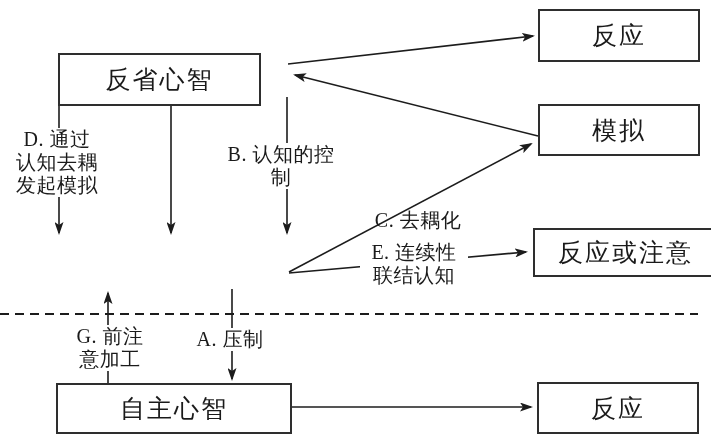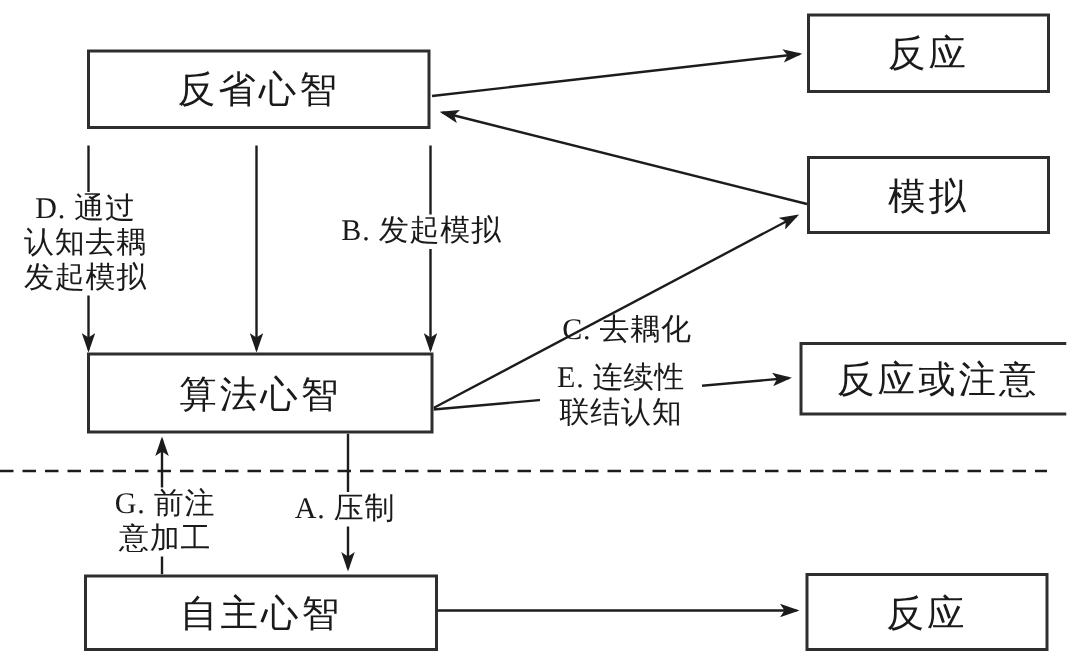--- a/index.html
+++ b/index.html
@@ -25,21 +25,21 @@
   .elabel{
     position:absolute;z-index:3;
     font-size:20px;line-height:23px;
     text-align:center;
     white-space:pre-line;
     background:#ffffff;
     letter-spacing:0.5px;
   }
   .elabel.transparent{background:transparent;}
   
-  #n-reflective{left:58px;top:33px;width:229px;height:53px;}
+  #n-reflective{left:58px;top:53px;width:203px;height:53px;}
   #n-algorithmic{left:58px;top:235px;width:231px;height:54px;}
   #n-autonomous{left:56px;top:383px;width:236px;height:51px;}
   #n-response-top{left:538px;top:9px;width:162px;height:53px;}
   #n-simulation{left:538px;top:104px;width:162px;height:52px;}
   #n-response-attention{left:533px;top:228px;width:185px;height:49px;}
   #n-response-bottom{left:537px;top:382px;width:162px;height:52px;}
   
   #l-d{left:9px;top:128px;width:96px;}
   #l-f{left:109px;top:129px;width:120px;}
   #l-b{left:220px;top:143px;width:122px;}
@@ -68,43 +68,40 @@
     <path class="wire" d="M538 136 L295 75" marker-end="url(#ah)"></path>
     <path class="wire" d="M289 272 L531 144" marker-end="url(#ah)"></path>
     <path class="wire" d="M289 273 L526 252" marker-end="url(#ah)"></path>
     <path class="wire" d="M292 407 L531 407" marker-end="url(#ah)"></path>
     <path class="wire dashed" d="M0 314 H698"></path>
   </svg>
 
   <div class="node" id="n-reflective">
     <span>反省心智</span>
   </div>
-  <div class="node" id="n-algorithmic">
-    <span>算法心智</span>
-  </div>
   <div class="node" id="n-autonomous">
     <span>自主心智</span>
   </div>
   <div class="node" id="n-response-top">
     <span>反应</span>
   </div>
   <div class="node" id="n-simulation">
     <span>模拟</span>
   </div>
   <div class="node" id="n-response-attention">
     <span>反应或注意</span>
   </div>
   <div class="node" id="n-response-bottom">
     <span>反应</span>
   </div>
 
   <div class="elabel" id="l-d">D. 通过
 认知去耦
 发起模拟</div>
-  <div class="elabel" id="l-b">B. 发起模拟</div>
+  <div class="elabel" id="l-b">B. 认知的控制</div>
   <div class="elabel transparent" id="l-c">C. 去耦化</div>
   <div class="elabel" id="l-e">E. 连续性
 联结认知</div>
   <div class="elabel" id="l-g">G. 前注
 意加工</div>
   <div class="elabel" id="l-a">A. 压制</div>
 
 </div>
 
 </body></html>

